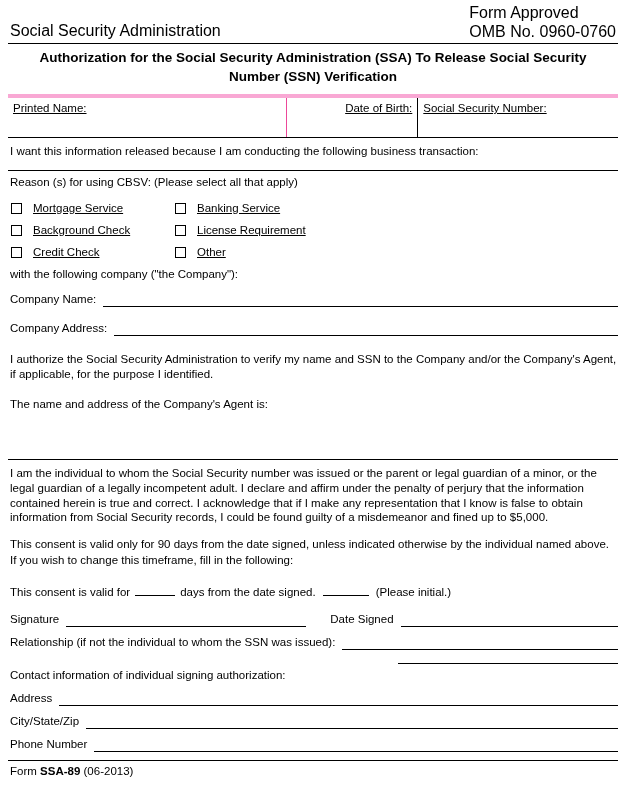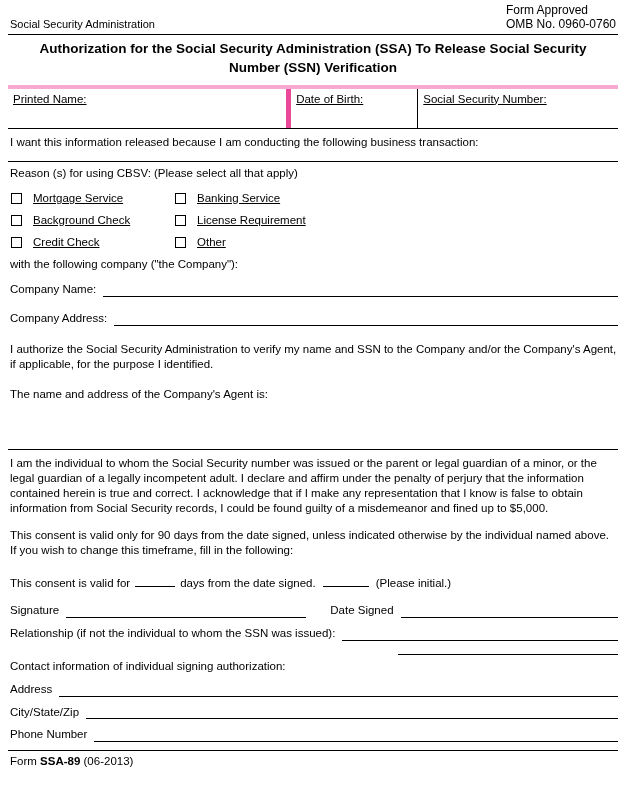--- a/index.html
+++ b/index.html
@@ -5,27 +5,27 @@
   * { box-sizing: border-box; margin: 0; padding: 0; }
   html, body { background: #ffffff; }
   .page {
     width: 626px; height: 799px; overflow: hidden;
     background: #fff; color: #000;
     padding: 3px 8px 0;
     font-family: "Liberation Sans", "DejaVu Sans", sans-serif;
     font-size: 11.5px; line-height: 1.3;
   }
   .hdr { display: flex; justify-content: space-between; align-items: flex-end; border-bottom: 1px solid #000; padding: 0 2px 2px 2px; }
-  .hdr-agency { font-size: 11px; }
-  .hdr-approved { font-size: 12px; line-height: 1.2; }
+  .hdr-agency { font-size: 16px; }
+  .hdr-approved { font-size: 16px; line-height: 1.2; }
   .title { font-weight: bold; font-size: 13.5px; line-height: 1.4; text-align: center; padding: 5px 26px 7px; border-bottom: 4px solid #f9a8d4; }
   .idrow { display: flex; border-bottom: 1px solid #000; height: 40px; text-decoration: underline; }
   .idcell { padding: 3px 5px; }
   .idcell.c1 { width: 45.6%; }
-  .idcell.c2 { width: 21.5%; border-left: 5px solid #ec4899; }
+  .idcell.c2 { width: 21.5%; border-left: 1px solid #ec4899; text-align: right; }
   .idcell.c3 { flex: 1; border-left: 1px solid #000; }
   .transaction-label { margin-top: 6px; padding-left: 2px; }
   .answer-line { height: 12px; border-bottom: 1px solid #000; }
   .reasons-label { margin-top: 4px; padding-left: 2px; }
   .cbgrid { margin-top: 7px; }
   .cbrow { display: flex; align-items: center; height: 22px; text-decoration: underline; }
   .opt { display: flex; align-items: center; }
   .opt.c1 { width: 167px; padding-left: 3px; }
   .cb { width: 11px; height: 11px; border: 1px solid #000; margin-right: 11px; flex: none; background: #fff; }
   .company-intro { margin-top: 4px; padding-left: 2px; }

